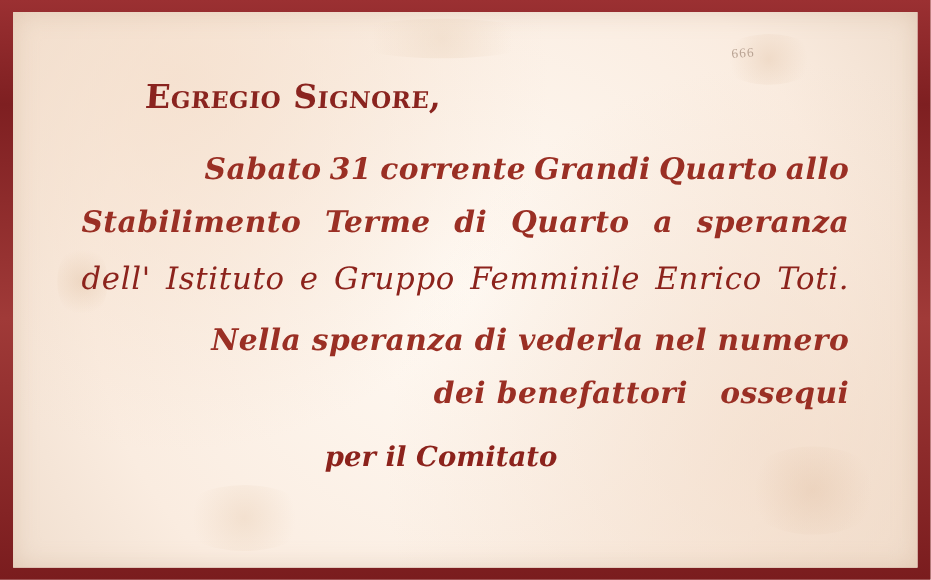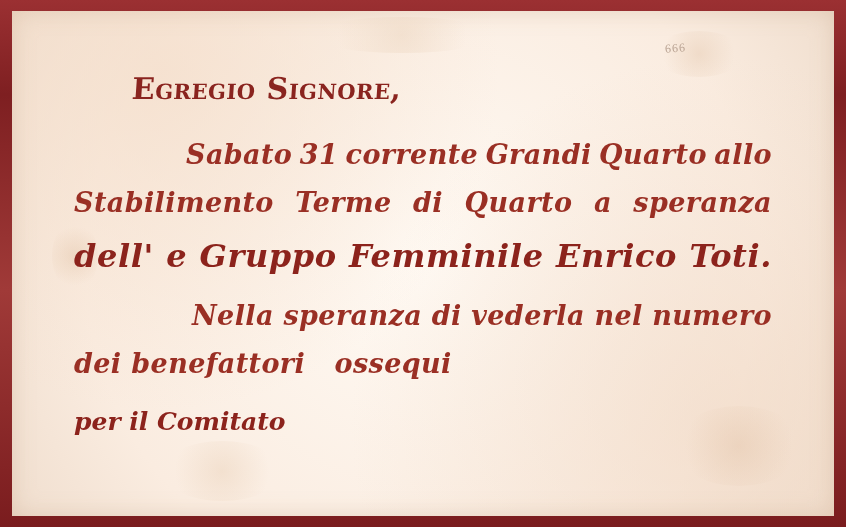--- a/index.html
+++ b/index.html
@@ -101,43 +101,43 @@
   }
   .line.justify {
     justify-content: space-between;
   }
   .line .w { display: inline-block; }
 
   .indent { padding-left: 112px; }
   .indent2 { padding-left: 118px; }
 
   .bold-line {
-    font-weight: bold;
+    font-weight: normal;
     font-style: italic;
-    font-size: 32px;
+    font-size: 28px;
     color: #8c231c;
     letter-spacing: 0.6px;
   }
 
   .closing {
     margin-top: 22px;
-    text-align: left;
+    text-align: center;
     font-family: "DejaVu Serif", serif;
     font-style: italic;
     font-weight: bold;
     font-size: 25px;
     color: #8c231c;
     padding-right: 44px;
   }
 
   .l1 { margin-top: 4px; }
   .l2 { margin-top: 6px; }
   .l3 { margin-top: 8px; }
   .l4 { margin-top: 14px; }
-  .l5 { margin-top: 6px; }
+  .l5 { margin-top: 6px; justify-content: flex-end; }
 </style>
 </head>
 <body>
 
 <div id="card-root">
   <div class="frame-outer"></div>
 
   <div class="paper">
     <div class="blotch b1"></div>
     <div class="blotch b2"></div>
@@ -166,20 +166,21 @@
           <span class="w">Stabilimento</span>
           <span class="w">Terme</span>
           <span class="w">di</span>
           <span class="w">Quarto</span>
           <span class="w">a</span>
           <span class="w">speranza</span>
         </div>
 
         <div class="line justify bold-line l3">
           <span class="w">dell'</span>
+          <span class="w">Istituto</span>
           <span class="w">e</span>
           <span class="w">Gruppo</span>
           <span class="w">Femminile</span>
           <span class="w">Enrico</span>
           <span class="w">Toti.</span>
         </div>
 
         <div class="line justify indent2 l4">
           <span class="w">Nella</span>
           <span class="w">speranza</span>

